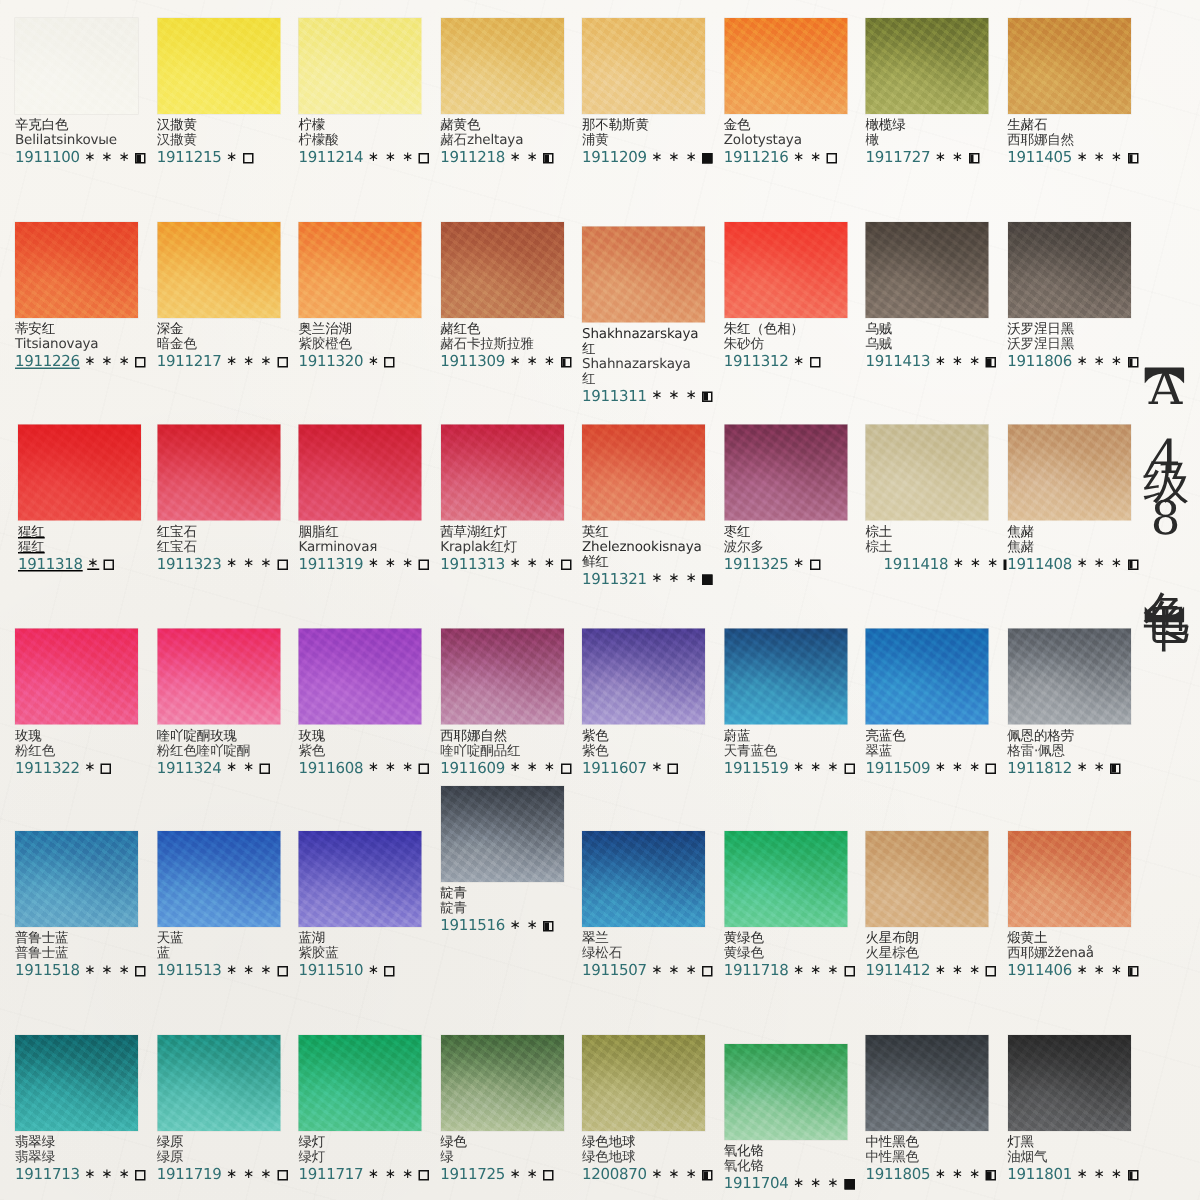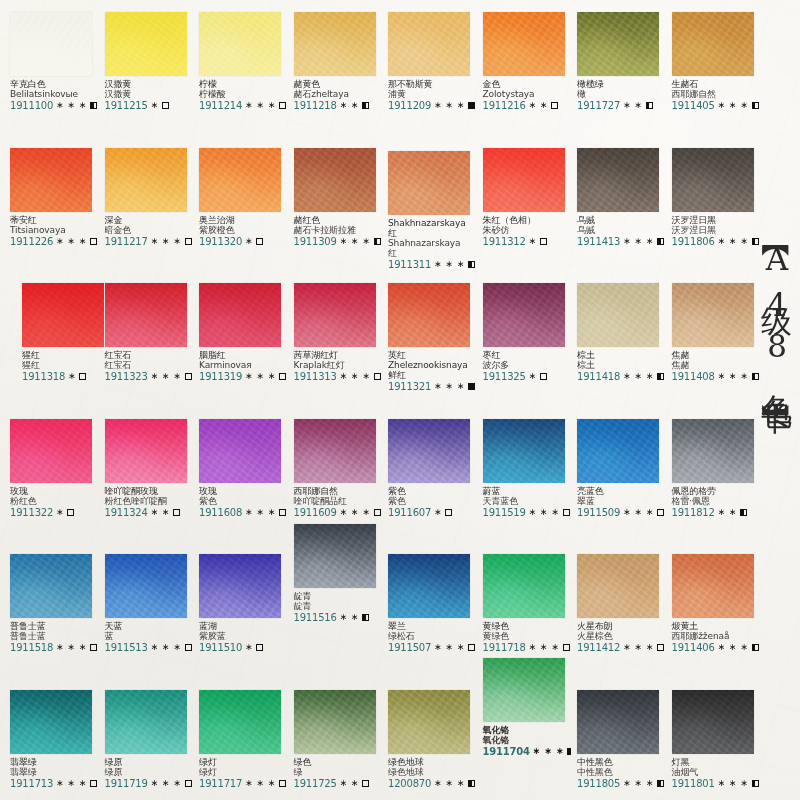--- a/index.html
+++ b/index.html
@@ -226,21 +226,21 @@
       </div>
     </div>
     <div class="swatch-cell" style="left: 10px; top: 147.5px;">
       <div class="swatch-chip" style="background: linear-gradient(rgb(232, 70, 42), rgb(238, 123, 67));">
         <div class="grain"></div>
       </div>
       <div class="labels">
         <div class="lbl">蒂安红</div>
         <div class="lbl alt">Titsianovaya</div>
         <div class="code-row">
-          <span class="code" style="color: rgb(47, 111, 114);">1911226</span>
+          <span class="code" style="color: rgb(47, 111, 114); text-decoration: underline;">1911226</span>
           <span class="stars">∗ ∗ ∗</span>
           <span class="opq"></span>
         </div>
       </div>
     </div>
     <div class="swatch-cell" style="left: 104.5px; top: 147.5px;">
       <div class="swatch-chip" style="background: linear-gradient(rgb(239, 156, 48), rgb(243, 203, 107));">
         <div class="grain"></div>
       </div>
       <div class="labels">
@@ -332,21 +332,21 @@
       <div class="labels">
         <div class="lbl">沃罗涅日黑</div>
         <div class="lbl alt">沃罗涅日黑</div>
         <div class="code-row">
           <span class="code" style="color: rgb(47, 111, 114);">1911806</span>
           <span class="stars">∗ ∗ ∗</span>
           <span class="opq half"></span>
         </div>
       </div>
     </div>
-    <div class="swatch-cell" style="left: 22px; top: 283px;">
+    <div class="swatch-cell" style="left: 12px; top: 283px; text-decoration: underline;">
       <div class="swatch-chip" style="background: linear-gradient(rgb(227, 31, 36), rgb(236, 76, 70));">
         <div class="grain"></div>
       </div>
       <div class="labels">
         <div class="lbl">猩红</div>
         <div class="lbl alt">猩红</div>
         <div class="code-row">
           <span class="code" style="color: rgb(47, 111, 114);">1911318</span>
           <span class="stars">∗</span>
           <span class="opq"></span>
@@ -425,21 +425,21 @@
       </div>
     </div>
     <div class="swatch-cell" style="left: 577px; top: 283px;">
       <div class="swatch-chip" style="background: linear-gradient(rgb(198, 187, 148), rgb(214, 203, 166));">
         <div class="grain"></div>
       </div>
       <div class="labels">
         <div class="lbl">棕土</div>
         <div class="lbl alt">棕土</div>
         <div class="code-row">
-          <span class="code" style="color: rgb(47, 111, 114);">1911418</span>
+          <span class="code" style="color: rgb(47, 111, 114); margin-left: 12px;">1911418</span>
           <span class="stars">∗ ∗ ∗</span>
           <span class="opq half"></span>
         </div>
       </div>
     </div>
     <div class="swatch-cell" style="left: 671.5px; top: 283px;">
       <div class="swatch-chip" style="background: linear-gradient(rgb(192, 146, 104), rgb(221, 191, 152));">
         <div class="grain"></div>
       </div>
       <div class="labels">
@@ -739,21 +739,21 @@
       <div class="labels">
         <div class="lbl">绿色地球</div>
         <div class="lbl alt">绿色地球</div>
         <div class="code-row">
           <span class="code" style="color: rgb(47, 111, 114);">1200870</span>
           <span class="stars">∗ ∗ ∗</span>
           <span class="opq half"></span>
         </div>
       </div>
     </div>
-    <div class="swatch-cell" style="left: 482.5px; top: 658px; font-weight: bold;">
+    <div class="swatch-cell" style="left: 482.5px; top: 696px;">
       <div class="swatch-chip" style="background: linear-gradient(rgb(47, 158, 82), rgb(163, 213, 173));">
         <div class="grain"></div>
       </div>
       <div class="labels">
         <div class="lbl">氧化铬</div>
         <div class="lbl alt">氧化铬</div>
         <div class="code-row">
           <span class="code" style="color: rgb(47, 111, 114);">1911704</span>
           <span class="stars">∗ ∗ ∗</span>
           <span class="opq full"></span>

